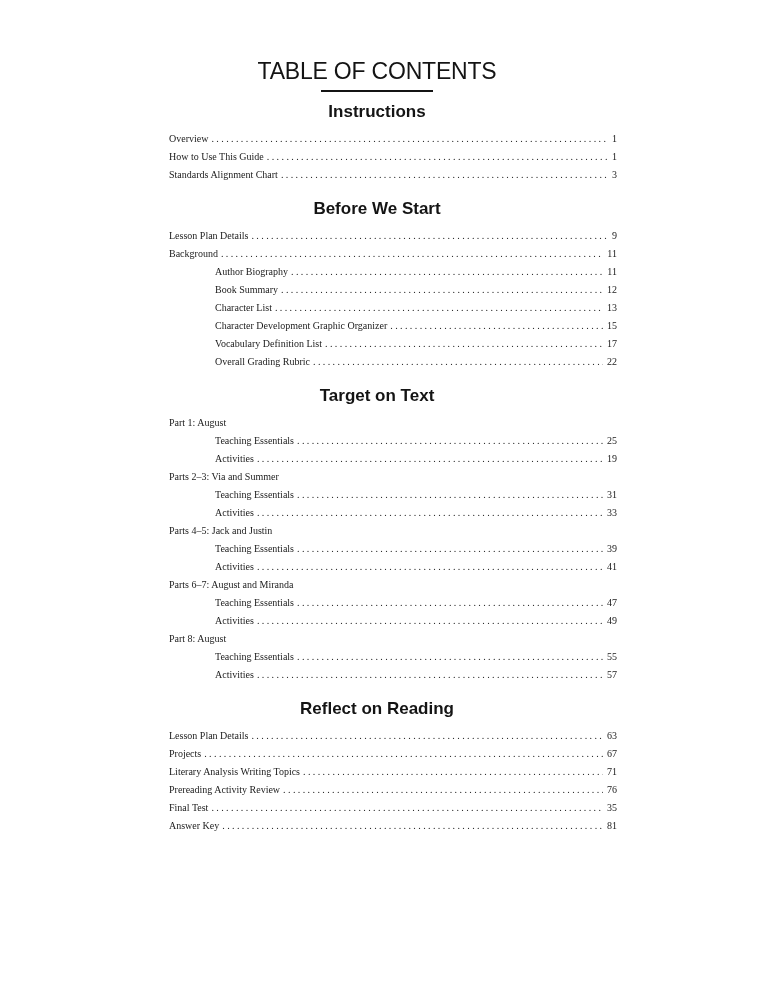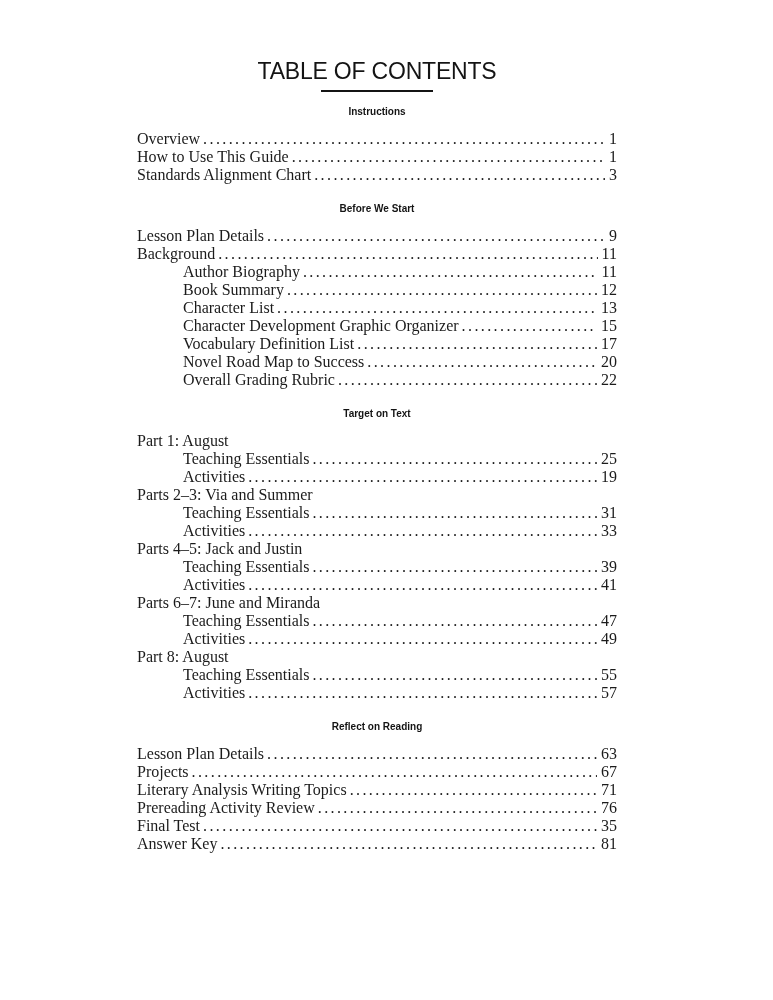--- a/index.html
+++ b/index.html
@@ -31,34 +31,35 @@
   }
   .title-underline {
     width: 112px;
     height: 2px;
     background: #141414;
     margin: 5px auto 0;
   }
   .section-heading {
     font-family: "Liberation Sans", sans-serif;
     font-weight: 700;
-    font-size: 10px;
+    font-size: 17px;
     text-align: center;
     line-height: 17px;
     margin: 16px 0 10px;
     color: #141414;
   }
   .section-heading.first {
     margin-top: 11px;
   }
   .row {
     display: flex;
     align-items: flex-end;
-    font-size: 16px;
+    font-size: 10px;
     line-height: 18px;
+    margin-left: 32px;
   }
   .row.indent {
     padding-left: 46px;
   }
   .row.part {
     font-weight: 400;
   }
   .label {
     white-space: nowrap;
   }
@@ -134,25 +135,20 @@
     <span class="label">Character Development Graphic Organizer</span>
     <span class="dots"></span>
     <span class="pg">15</span>
   </div>
   <div class="row indent">
     <span class="label">Vocabulary Definition List</span>
     <span class="dots"></span>
     <span class="pg">17</span>
   </div>
   <div class="row indent">
-    <span class="label">Novel Road Map to Success</span>
-    <span class="dots"></span>
-    <span class="pg">20</span>
-  </div>
-  <div class="row indent">
     <span class="label">Overall Grading Rubric</span>
     <span class="dots"></span>
     <span class="pg">22</span>
   </div>
 
   <div class="section-heading">Target on Text</div>
 
   <div class="row part">
     <span class="label">Part 1: August</span>
   </div>
@@ -186,21 +182,21 @@
     <span class="label">Teaching Essentials</span>
     <span class="dots"></span>
     <span class="pg">39</span>
   </div>
   <div class="row indent">
     <span class="label">Activities</span>
     <span class="dots"></span>
     <span class="pg">41</span>
   </div>
   <div class="row part">
-    <span class="label">Parts 6–7: June and Miranda</span>
+    <span class="label">Parts 6–7: August and Miranda</span>
   </div>
   <div class="row indent">
     <span class="label">Teaching Essentials</span>
     <span class="dots"></span>
     <span class="pg">47</span>
   </div>
   <div class="row indent">
     <span class="label">Activities</span>
     <span class="dots"></span>
     <span class="pg">49</span>

